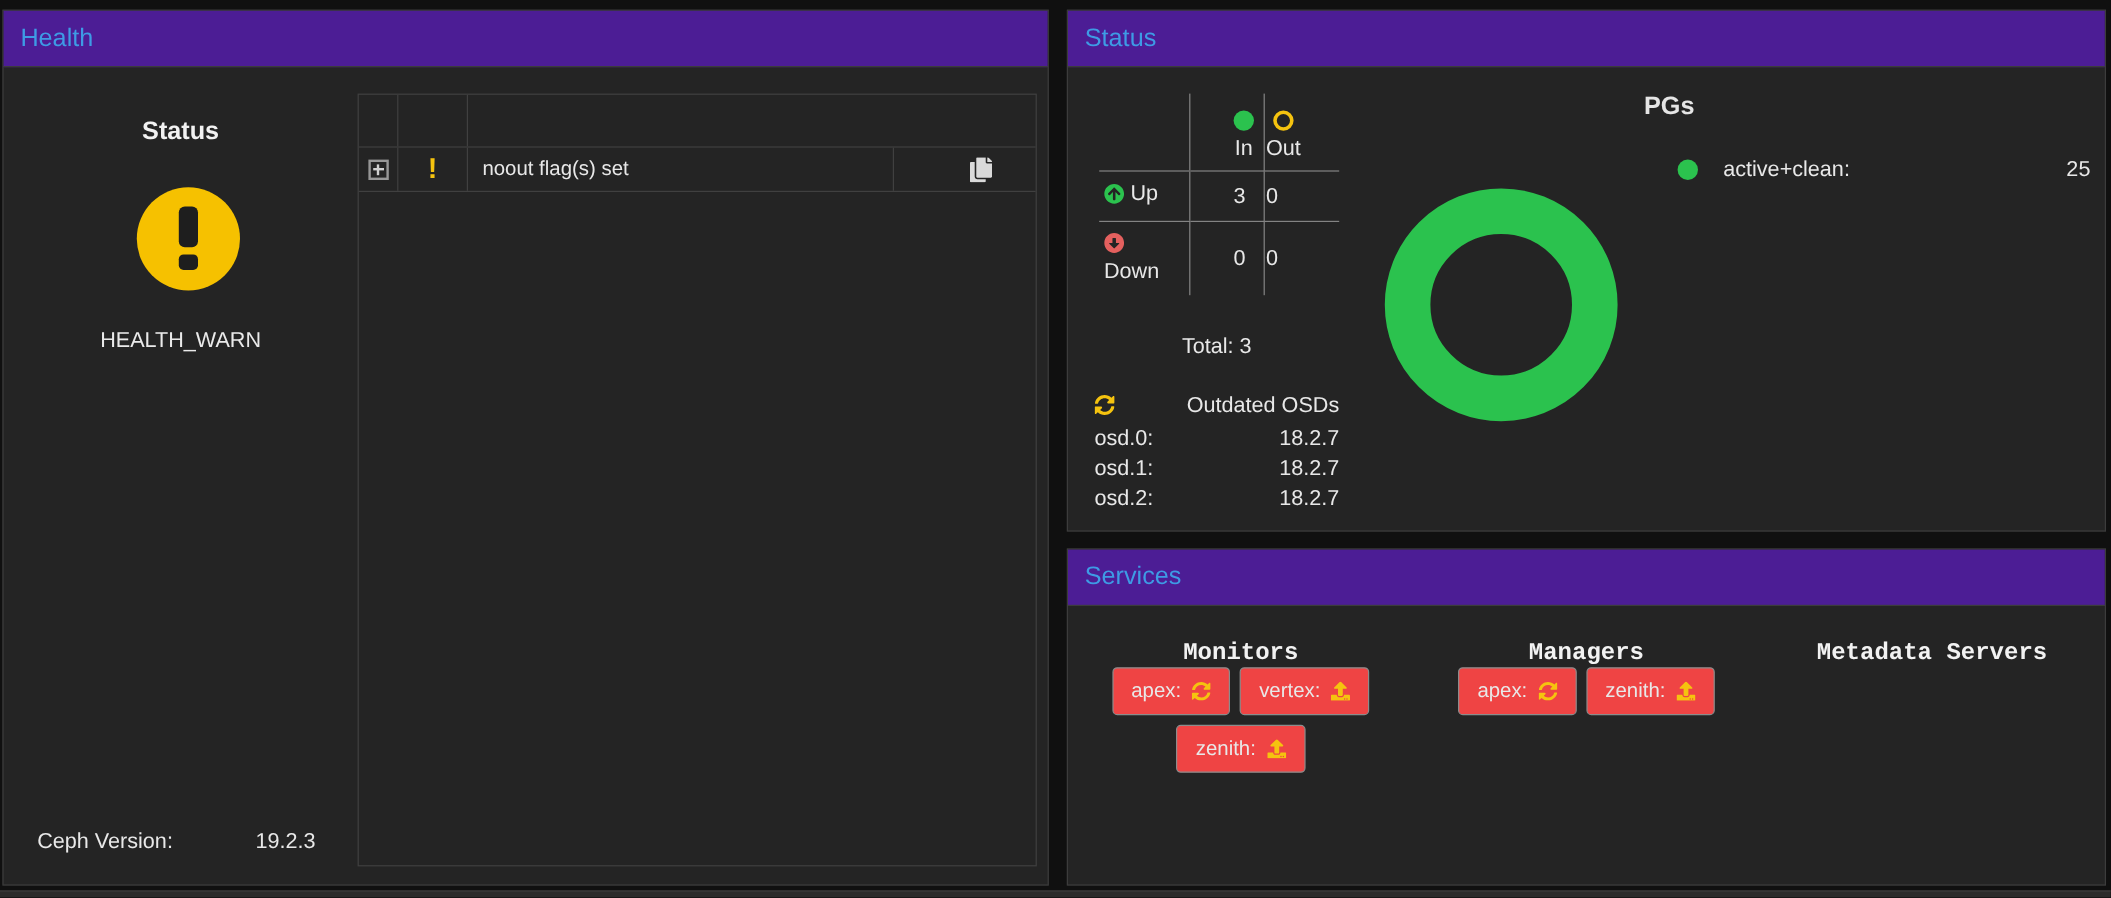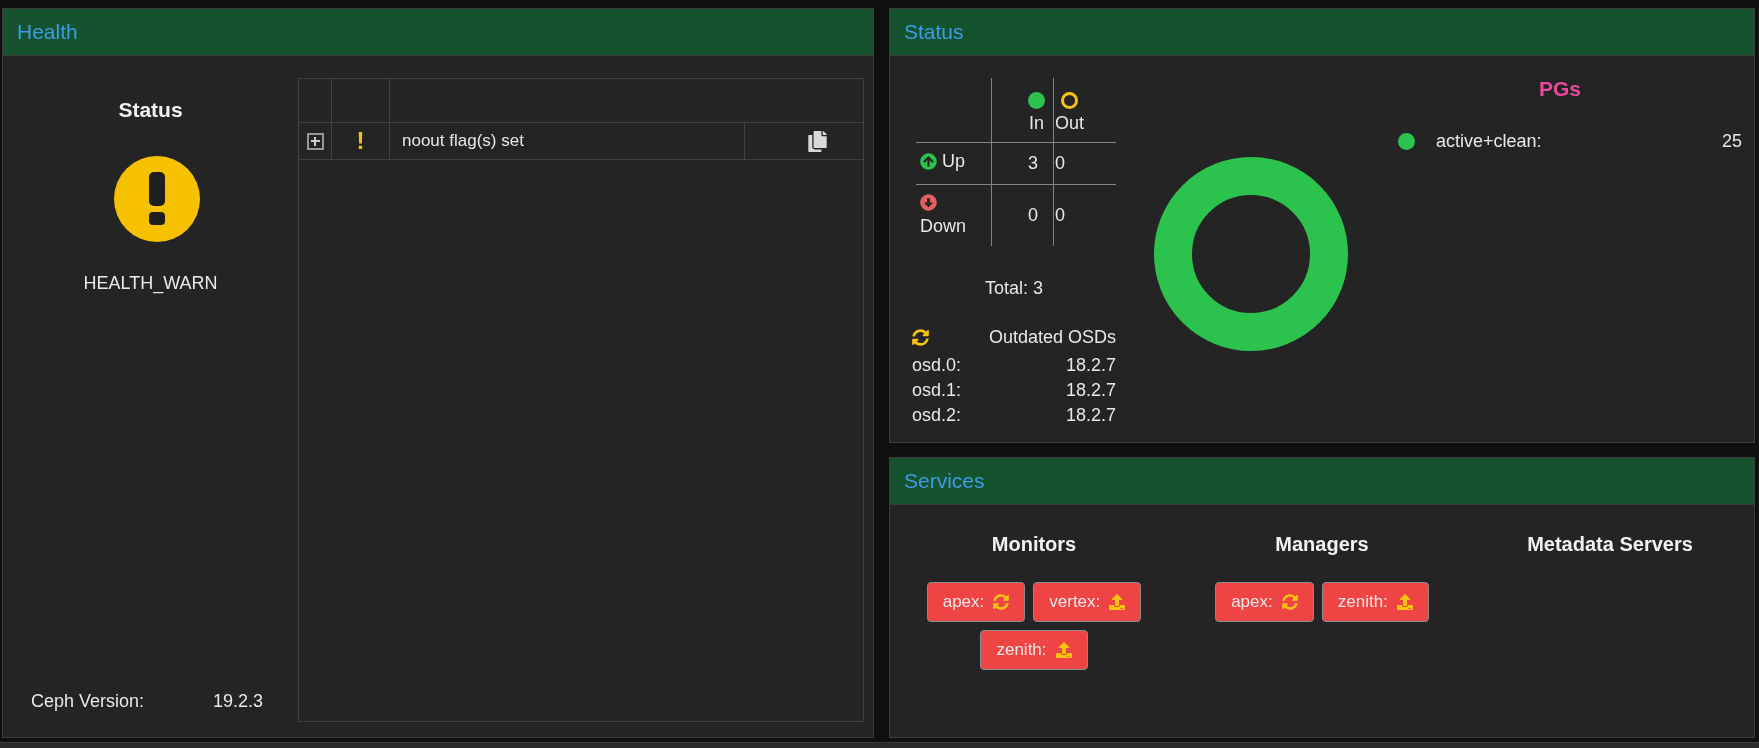--- a/index.html
+++ b/index.html
@@ -3,21 +3,21 @@
 <meta charset="utf-8">
 <style>
   html,body{margin:0;padding:0;}
   body{
     width:1759px;height:748px;position:relative;overflow:hidden;
     background:#101010;color:#e8e8e8;
     font-family:"Liberation Sans", sans-serif;
   }
   .panel{position:absolute;background:#242424;border:1px solid #3c3c3c;box-sizing:border-box;}
   .panel-header{
-    height:46px;background:#14532d;border-bottom:1px solid #3c3c3c;
+    height:46px;background:#4c1d95;border-bottom:1px solid #3c3c3c;
     display:flex;align-items:center;padding:0 14px;
     color:#3e9be5;font-size:21px;
   }
   
   #health-panel{left:2px;top:8px;width:872px;height:730px;}
   .status-heading{position:absolute;left:0;top:89px;width:295px;text-align:center;font-size:21px;font-weight:bold;color:#f2f2f2;}
   .warn-circle{position:absolute;left:111px;top:147px;width:86px;height:86px;border-radius:50%;background:#f6c100;}
   .warn-bar{position:absolute;left:35px;top:16px;width:16px;height:34px;border-radius:5px;background:#1e1e1e;}
   .warn-dot{position:absolute;left:35px;top:56px;width:16px;height:13px;border-radius:4px;background:#1e1e1e;}
   .health-value{position:absolute;left:0;top:264px;width:295px;text-align:center;font-size:18px;color:#eaeaea;}
@@ -54,28 +54,28 @@
   .lbl-inline{display:inline-flex;align-items:center;gap:5px;}
   .ic{width:17px;height:17px;}
   .ic16{width:16px;height:16px;}
   .ic20{width:21px;height:21px;}
   .osd-total{text-align:center;margin-top:32px;font-size:18px;}
   .outdated-hdr{margin-top:28px;display:flex;justify-content:space-between;align-items:center;gap:7px;font-size:18px;}
   .osd-ver-list{margin-top:5px;}
   .osd-ver-row{display:flex;justify-content:space-between;font-size:18px;line-height:25px;}
   .donut{position:absolute;left:264px;top:148px;width:118px;height:118px;border:38px solid #2bc24e;border-radius:50%;box-sizing:content-box;}
   .pgs-block{position:absolute;left:480px;top:68px;width:380px;}
-  .pgs-title{text-align:center;font-size:21px;font-weight:bold;color:#ec4899;}
+  .pgs-title{font-size:21px;font-weight:bold;color:#e5e5e5;}
   .pgs-legend{margin-top:30px;display:flex;align-items:center;gap:21px;padding:0 8px 0 28px;font-size:18px;}
   .pgs-legend .spacer{flex:1;}
   
   #services-panel{left:889px;top:457px;width:866px;height:281px;}
   .svc-body{position:absolute;left:0;top:47px;right:0;bottom:0;display:grid;grid-template-columns:1fr 1fr 1fr;}
   .svc-group{padding-top:28px;text-align:center;}
-  .svc-title{font-size:20px;font-weight:bold;color:#f2f2f2;margin-bottom:26px;}
+  .svc-title{font-size:20px;font-weight:bold;color:#f2f2f2;font-family:Liberation Mono, monospace;}
   .svc-btns{display:flex;flex-wrap:wrap;justify-content:center;gap:8px;padding:0 26px;}
   .svc-btn{
     display:inline-flex;align-items:center;gap:9px;height:40px;padding:0 15px;
     background:#ef4444;border:1px solid #8c8c8c;border-radius:4px;
     color:#e8e8e8;font-size:17px;font-family:"Liberation Sans",sans-serif;cursor:pointer;
   }
   .y{fill:#f5c30f;}
   .w{fill:#d9d9d9;}
   .g{fill:#2bc24e;}
   .r{fill:#e4605e;}

